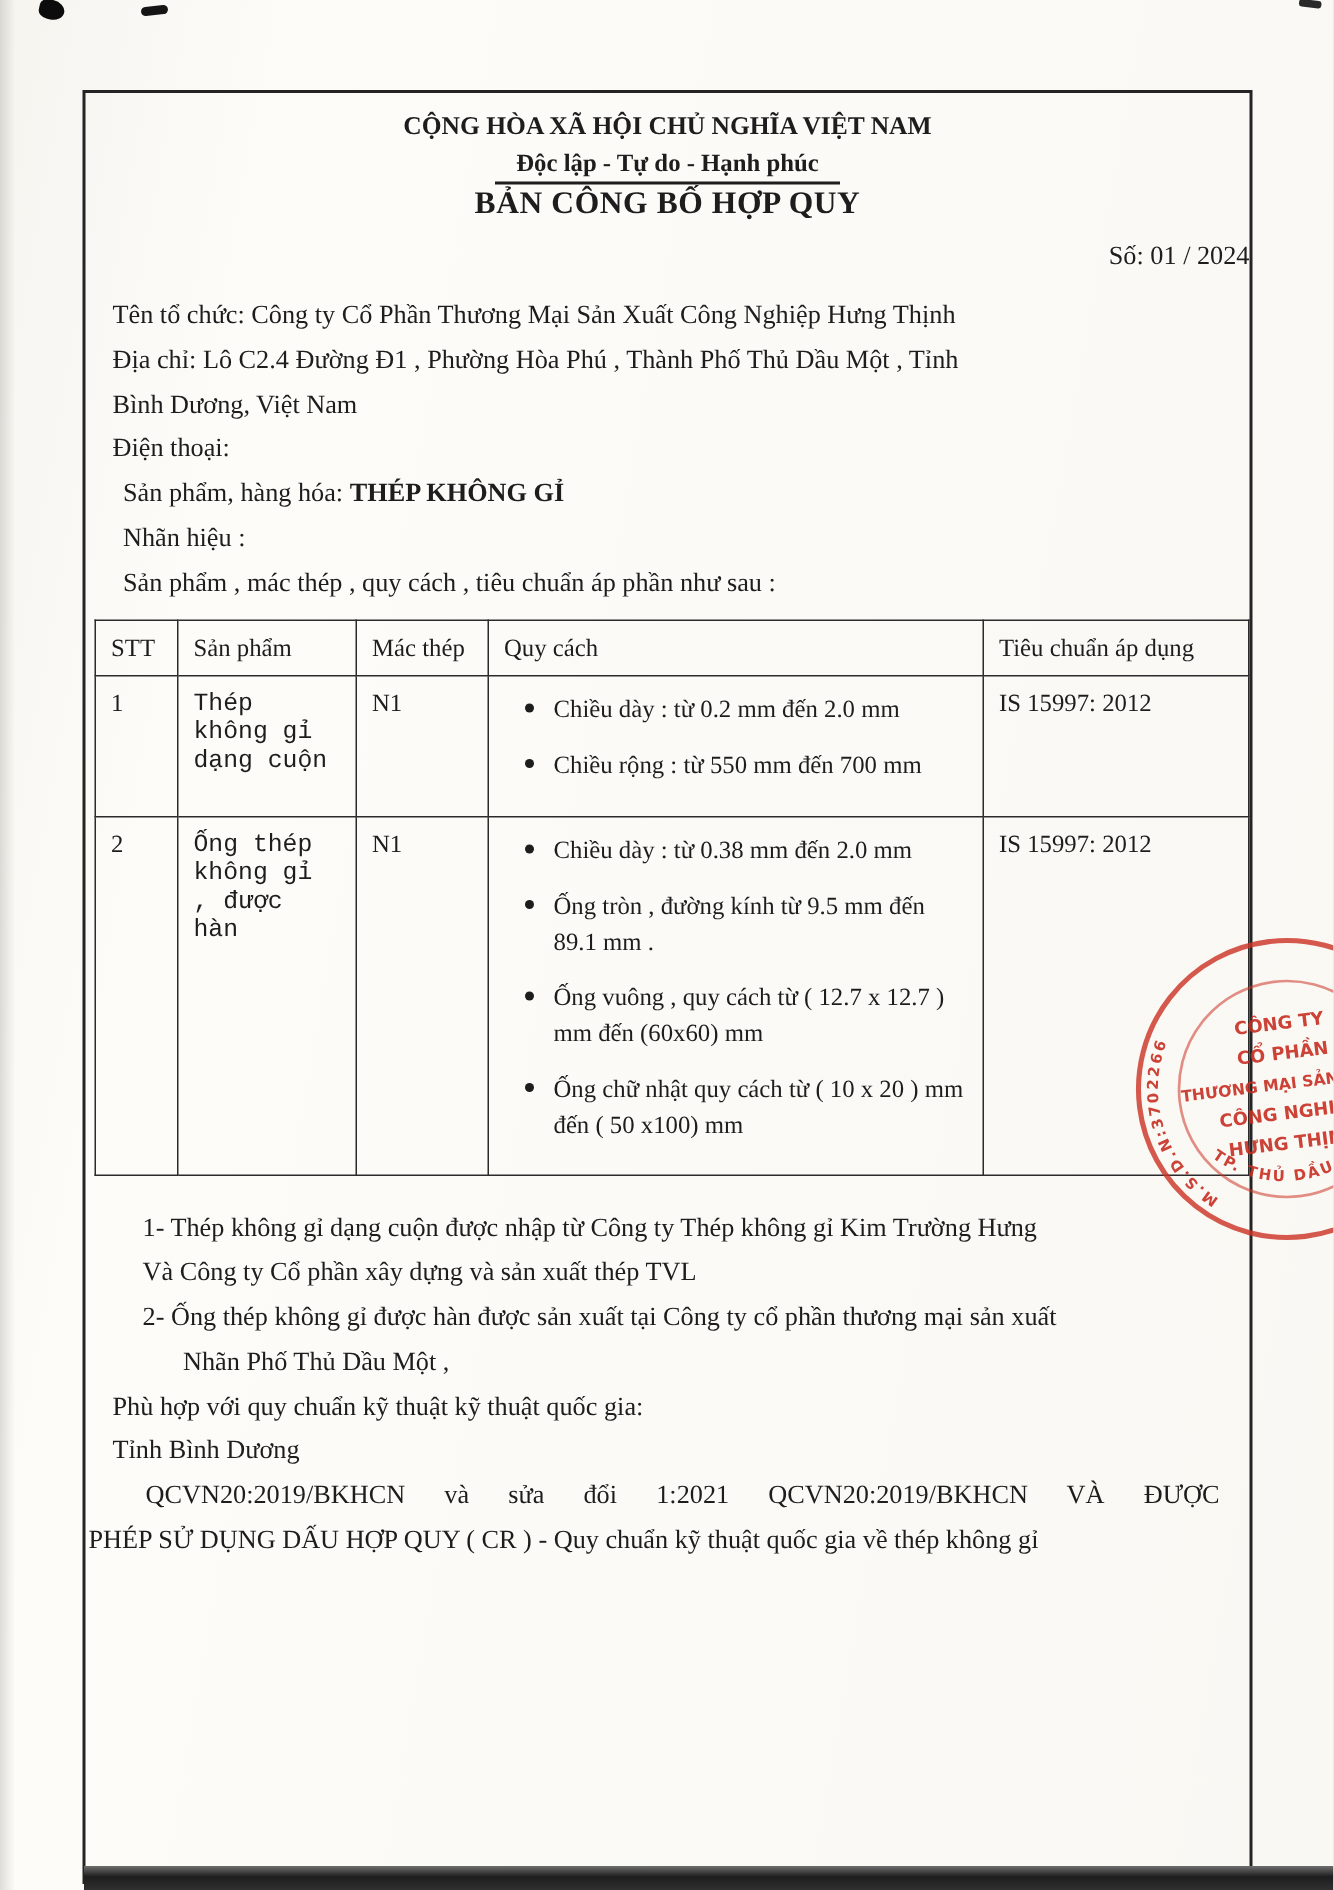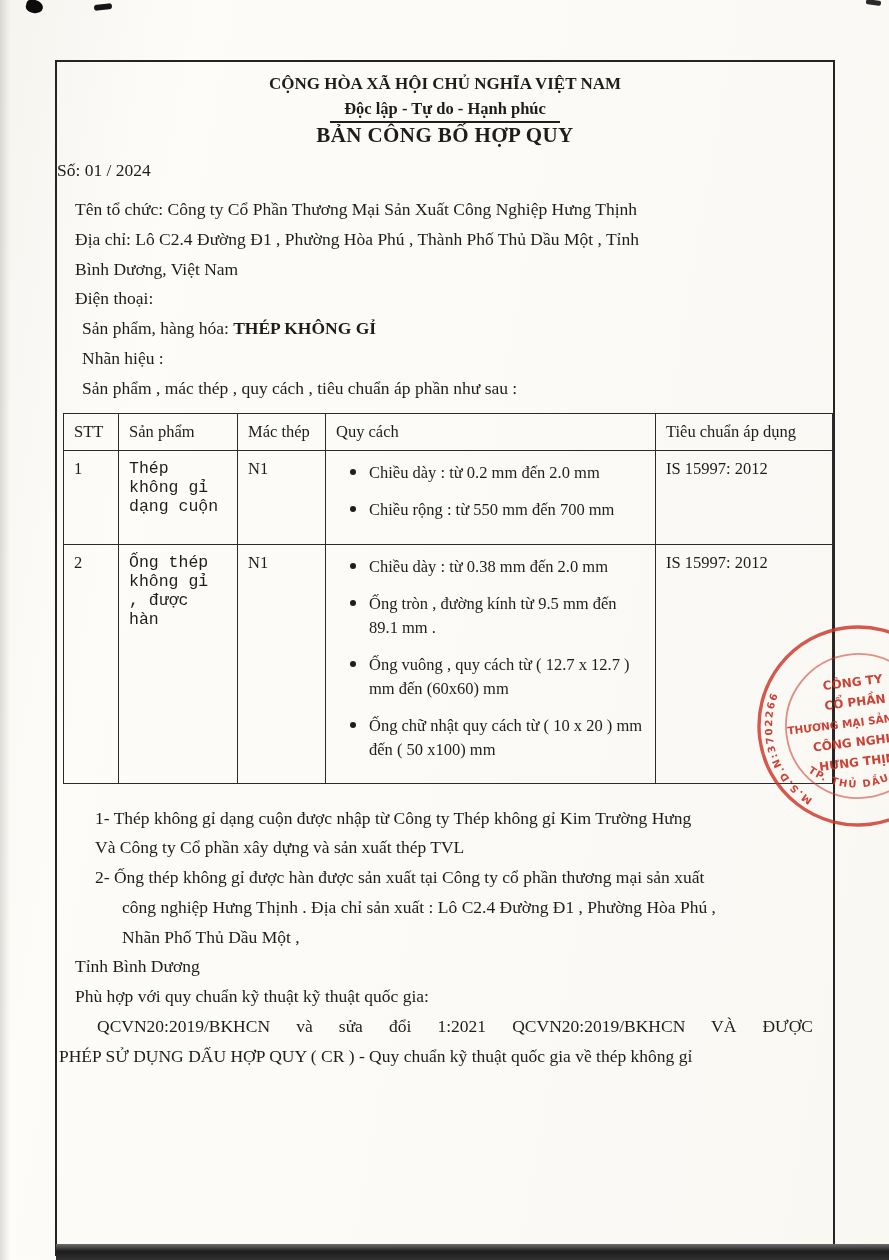--- a/index.html
+++ b/index.html
@@ -28,21 +28,21 @@
   .frame {
     position:absolute; left:55px; top:60px; width:780px; height:1196px;
     border:2px solid #242424;
   }
 
   .nat1 { margin-top:12px; text-align:center; font-weight:bold; font-size:17px; }
   .nat2 { margin-top:5px; text-align:center; }
   .nat2 span { display:inline-block; font-weight:bold; font-size:16.5px;
     border-bottom:2px solid #1d1d1d; padding:0 14px 2px; }
   .title { text-align:center; font-weight:bold; font-size:21px; letter-spacing:.4px; }
-  .docno { margin-top:12px; text-align:left; font-size:17.5px; }
+  .docno { margin-top:12px; text-align:right; font-size:17.5px; }
 
   .info { margin:14px 20px 0 18px; font-size:17.5px; line-height:1.7; }
   .info .ind { margin-left:7px; }
   .bold { font-weight:bold; }
 
   
   .spec-table { border-collapse:collapse; margin:10px 0 0 6px; width:calc(100% - 6px);
     font-size:16.5px; table-layout:fixed; background:transparent; }
   .c-stt { width:55px; } .c-sp { width:119px; } .c-mt { width:88px; } .c-qc { width:330px; }
   .spec-table th, .spec-table td {
@@ -152,24 +152,23 @@
           </td>
           <td class="td-tc">IS 15997: 2012</td>
         </tr>
       </tbody>
     </table>
 
     <div class="notes">
       <div class="nl ml38">1- Thép không gỉ dạng cuộn được nhập từ Công ty Thép không gỉ Kim Trường Hưng</div>
       <div class="nl ml38">Và Công ty Cổ phần xây dựng và sản xuất thép TVL</div>
       <div class="nl ml38">2- Ống thép không gỉ được hàn được sản xuất tại Công ty cổ phần thương mại sản xuất</div>
-      <div class="nl ml65">công nghiệp Hưng Thịnh . Địa chỉ sản xuất : Lô C2.4 Đường Đ1 , Phường Hòa Phú ,</div>
       <div class="nl ml65">Nhãn Phố Thủ Dầu Một ,</div>
+      <div class="nl ml18">Phù hợp với quy chuẩn kỹ thuật kỹ thuật quốc gia:</div>
       <div class="nl ml18">Tỉnh Bình Dương</div>
-      <div class="nl ml18">Phù hợp với quy chuẩn kỹ thuật kỹ thuật quốc gia:</div>
       <div class="n5l1">QCVN20:2019/BKHCN và sửa đổi 1:2021 QCVN20:2019/BKHCN VÀ ĐƯỢC</div>
       <div class="n5l2">PHÉP SỬ DỤNG DẤU HỢP QUY ( CR ) - Quy chuẩn kỹ thuật quốc gia về thép không gỉ</div>
     </div>
 
   </div>
 
   <svg class="stamp" width="212" height="212" viewBox="0 0 212 212">
     <g transform="rotate(-7 106 106)">
       <circle class="ring-outer" cx="106" cy="106" r="99"></circle>
       <circle class="ring-inner" cx="106" cy="106" r="72"></circle>

